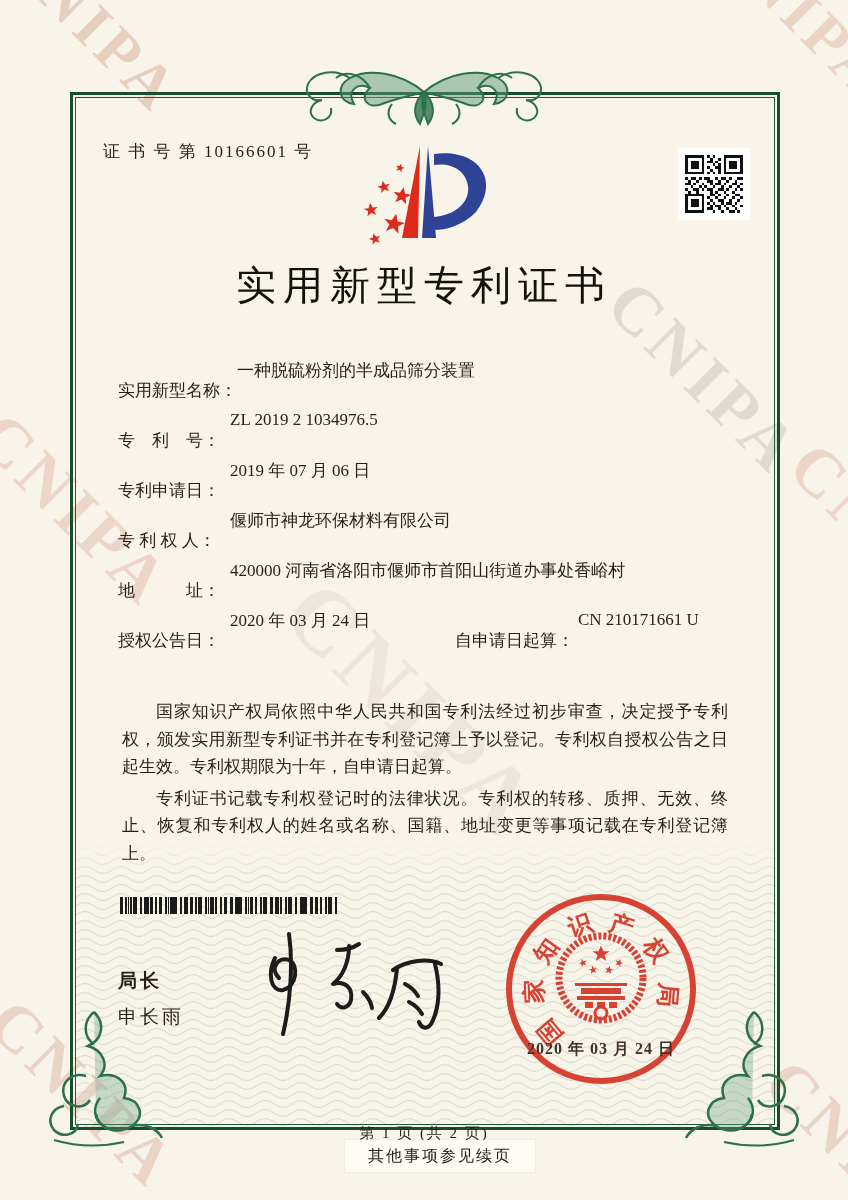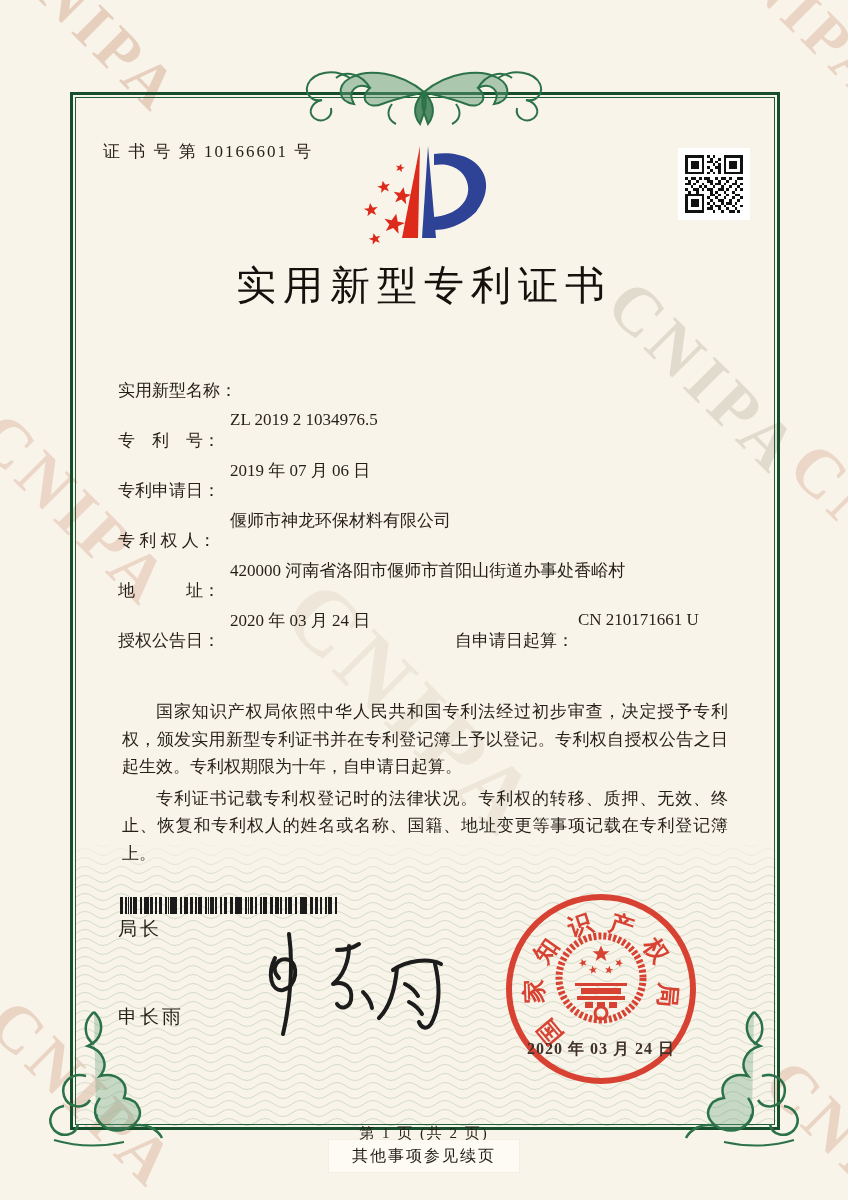--- a/index.html
+++ b/index.html
@@ -51,38 +51,38 @@
   .body-text{position:absolute;left:118px;top:694px;width:614px;z-index:4;font-size:17px;
              line-height:27.5px;text-align:justify;}
   .body-text p{margin:4px;text-indent:2em;}
 
   
   .barcode{position:absolute;left:120px;top:897px;width:217px;height:17px;z-index:4;
     background:
       repeating-linear-gradient(90deg,#1b1b1b 0 2px,transparent 2px 5px),
       repeating-linear-gradient(90deg,#1b1b1b 0 1px,transparent 1px 8px),
       repeating-linear-gradient(90deg,#1b1b1b 0 3px,transparent 3px 13px);}
-  .officer-title{position:absolute;left:118px;top:916px;font-size:19px;letter-spacing:3px;z-index:4;}
+  .officer-title{position:absolute;left:118px;top:968px;font-size:19px;letter-spacing:3px;z-index:4;font-weight:bold;}
   .officer-name{position:absolute;left:118px;top:1004px;font-size:19px;letter-spacing:3px;z-index:4;}
   .signature{position:absolute;left:245px;top:928px;z-index:5;}
 
   
   .seal{position:absolute;left:506px;top:894px;width:190px;height:190px;z-index:6;opacity:.93;}
   .seal-ring{position:absolute;inset:0;border:6px solid #d53526;border-radius:50%;}
   .seal-char{position:absolute;left:calc(50% - 13px);top:calc(50% - 13px);width:26px;height:26px;
              text-align:center;font-size:24px;font-weight:bold;color:#d53526;line-height:26px;
              transform:rotate(var(--a)) translateY(-67px);}
   .seal-emblem{position:absolute;left:45px;top:34px;}
   .seal-date{position:absolute;left:0;bottom:24px;width:100%;text-align:center;font-size:16px;
              color:#33241d;letter-spacing:1px;font-weight:bold;z-index:7;}
 
   
   .page-info{position:absolute;left:0;top:1092px;width:100%;text-align:center;font-size:15px;
              letter-spacing:2px;z-index:4;margin-top:32px;}
-  .cont-note{position:absolute;left:329px;top:1140px;width:190px;height:32px;background:#fdfbf4;
+  .cont-note{position:absolute;left:345px;top:1140px;width:190px;height:32px;background:#fdfbf4;
              display:flex;align-items:center;justify-content:center;font-size:16px;
              letter-spacing:2px;z-index:4;box-shadow:0 0 0 1px rgba(0,0,0,0.02);}
 </style>
 </head>
 <body>
 
 <div class="page">
 
   <div class="wm wm-1">CNIPA</div>
   <div class="wm wm-2">CNIPA</div>
@@ -224,20 +224,21 @@
            M10,20h1v1h-1z M13,20h1v1h-1z M16,20h2v1h-2z M19,20h1v1h-1z"></path>
       </g>
     </svg>
   </div>
 
   <div class="title">实用新型专利证书</div>
 
   <div class="fields">
     <div class="frow">
       <span class="flabel">实用新型名称：</span>
+      <span class="fvalue">一种脱硫粉剂的半成品筛分装置</span>
     </div>
     <div class="frow">
       <span class="flabel">专　利　号：</span>
       <span class="fvalue">ZL 2019 2 1034976.5</span>
     </div>
     <div class="frow">
       <span class="flabel">专利申请日：</span>
       <span class="fvalue">2019 年 07 月 06 日</span>
     </div>
     <div class="frow">

